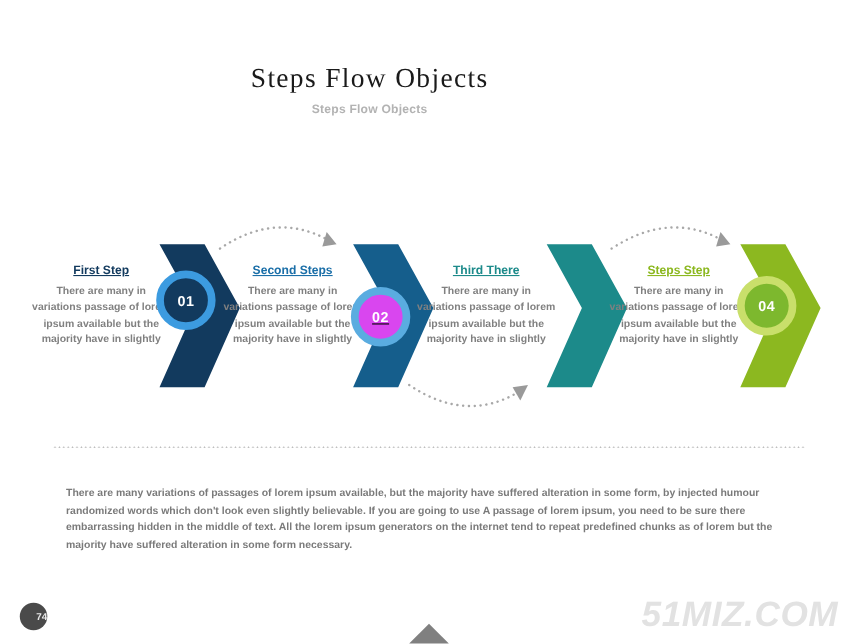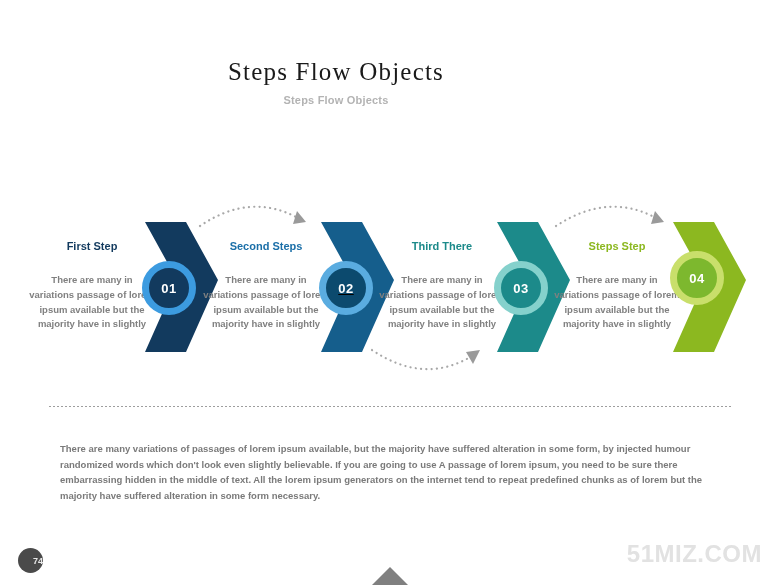--- a/index.html
+++ b/index.html
@@ -74,21 +74,22 @@
   
   .step-text {
     position: absolute;
     width: 128px;
     text-align: center;
   }
   .step-title {
     font-size: 11px;
     font-weight: bold;
     line-height: 1.2;
-    margin-bottom: 20px;
+    margin-bottom: 5px;
+    text-decoration: underline;
   }
   .step-body {
     font-size: 9.5px;
     color: #808080;
     line-height: 1.55;
     font-weight: bold;
   }
 
   .s1 { left: 28px;  top: 60px; }
   .s2 { left: 202px; top: 60px; }
@@ -107,21 +108,21 @@
     box-sizing: border-box;
     border-style: solid;
     border-width: 7px;
   }
   .badge span {
     font-size: 13px;
     font-weight: bold;
     color: #ffffff;
     letter-spacing: .5px;
   }
-  .b1 { left: 142px; top: 81px; }
+  .b1 { left: 142px; top: 66px; }
   .b2 { left: 319px; top: 81px; }
   .b3 { left: 494px; top: 81px; }
   .b4 { left: 670px; top: 71px; }
 
   
   .divider {
     position: absolute;
     left: 48px;
     top: 406px;
     width: 684px;
@@ -163,24 +164,25 @@
     color: #e8e8e8;
     font-size: 9px;
     font-weight: bold;
   }
 
   
   .watermark {
     position: absolute;
     right: 18px;
     top: 540px;
-    font-size: 24px;
+    font-size: 32px;
     font-weight: bold;
     color: #e2e2e2;
     letter-spacing: .5px;
+    font-style: italic;
   }
 
   
   .bottom-tri {
     position: absolute;
     left: 50%;
     transform: translateX(-50%);
     bottom: 0;
     width: 0;
     height: 0;
@@ -241,25 +243,22 @@
     </div>
 
     <div class="step-text s4">
       <div class="step-title" style="color: rgb(140, 184, 32);">Steps Step</div>
       <div class="step-body">There are many  in variations passage of lorem ipsum available but the majority have in slightly</div>
     </div>
 
     <div class="badge b1" style="background-color: rgb(18, 58, 94); border-color: rgb(60, 155, 224);">
       <span>01</span>
     </div>
-    <div class="badge b2" style="background-color: #0c4a6e; border-color: rgb(90, 172, 224); text-decoration: underline;">
+    <div class="badge b2" style="background-color: #d946ef; border-color: rgb(90, 172, 224); text-decoration: underline;">
       <span>02</span>
-    </div>
-    <div class="badge b3" style="background-color: rgb(28, 138, 138); border-color: rgb(133, 209, 204);">
-      <span>03</span>
     </div>
     <div class="badge b4" style="background-color: rgb(125, 184, 46); border-color: rgb(201, 223, 107);">
       <span>04</span>
     </div>
 
   </div>
 
   <div class="divider"></div>
 
   <div class="footer-para">There are many variations of passages of lorem ipsum available, but the majority have suffered alteration in some form, by injected humour randomized words which don't look even slightly believable. If you are going to use A passage of lorem ipsum, you need to be sure there embarrassing hidden in the middle of text. All the lorem ipsum generators on the internet tend to repeat predefined chunks as of lorem but the majority have suffered alteration in some form  necessary.</div>

